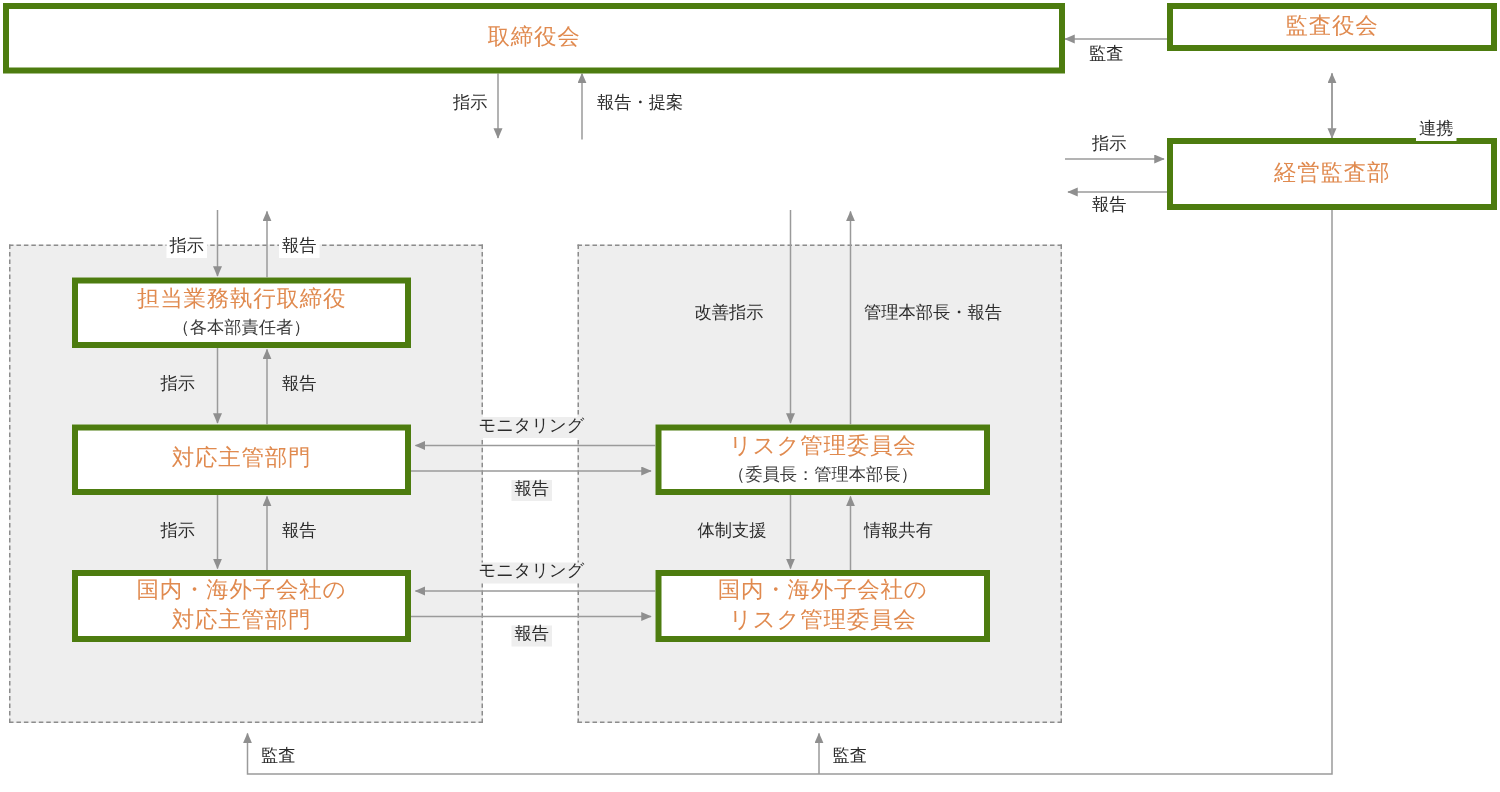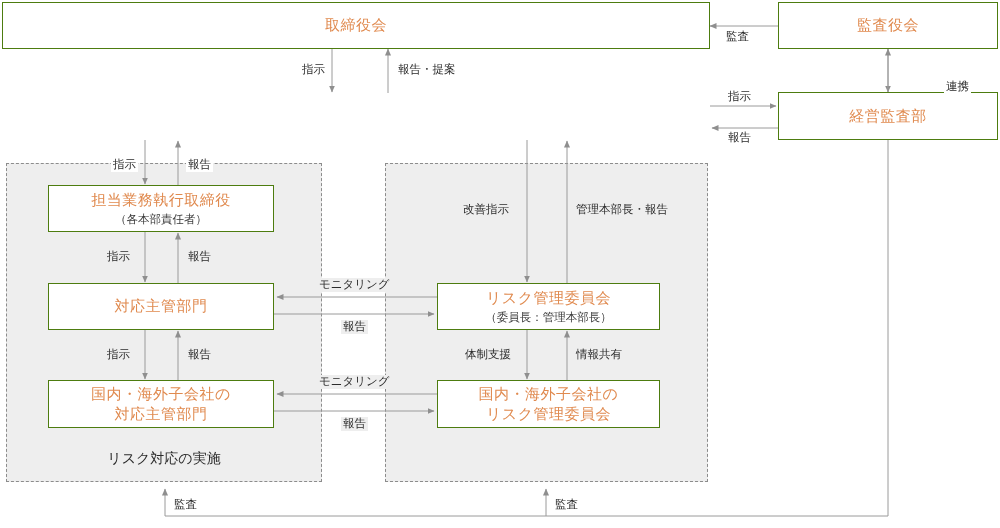--- a/index.html
+++ b/index.html
@@ -22,21 +22,21 @@
     left: 0;
     top: 0;
     width: 1000px;
     height: 528px;
     pointer-events: none;
   }
   
   .box {
     position: absolute;
     box-sizing: border-box;
-    border: 1px solid #4d7c0f;
+    border: 4px solid #4d7c0f;
     background: #ffffff;
     display: flex;
     flex-direction: column;
     align-items: center;
     justify-content: center;
     text-align: center;
     line-height: 1.25;
   }
   .box .ttl {
     color: #e08a4f;
@@ -139,21 +139,21 @@
 
       <polyline points="888,140 888,516 165,516 165,489" marker-end="url(#ah)"></polyline>
       <polyline points="546,516 546,489" marker-end="url(#ah)"></polyline>
     </g>
   </svg>
 
   <div class="box" style="left:2px; top:2px; width:708px; height:47px;">
     <span class="ttl">取締役会</span>
   </div>
 
-  <div class="box" style="left:778px; top:2px; width:220px; height:47px;font-family:Liberation Serif, serif;">
+  <div class="box" style="left:778px; top:2px; width:220px; height:32px;font-family:Liberation Serif, serif;">
     <span class="ttl">監査役会</span>
   </div>
 
 
   <div class="box" style="left:778px; top:92px; width:220px; height:48px;">
     <span class="ttl">経営監査部</span>
   </div>
 
   <div class="box" style="left:48px; top:185px; width:226px; height:47px;">
     <span class="ttl">担当業務執行取締役</span>
@@ -172,23 +172,20 @@
   <div class="box" style="left:437px; top:283px; width:223px; height:47px;">
     <span class="ttl">リスク管理委員会</span>
     <span class="sub">（委員長：管理本部長）</span>
   </div>
 
   <div class="box two-line" style="left:437px; top:380px; width:223px; height:48px;">
     <span class="ttl">国内・海外子会社の</span>
     <span class="ttl">リスク管理委員会</span>
   </div>
 
-  <div class="panel-caption" style="left:6px; top:450px; width:316px;">
-    <span>リスク対応の実施</span>
-  </div>
 
   <div class="alabel on-white" style="left:724px; top:30px;">監査</div>
 
   <div class="alabel on-white" style="left:300px; top:63px;">指示</div>
   <div class="alabel on-white" style="left:396px; top:63px;">報告・提案</div>
 
   <div class="alabel on-white" style="left:944px; top:64px;margin-top:16px;">連携</div>
 
   <div class="alabel on-white" style="left:726px; top:90px;">指示</div>
   <div class="alabel on-white" style="left:726px; top:131px;">報告</div>

